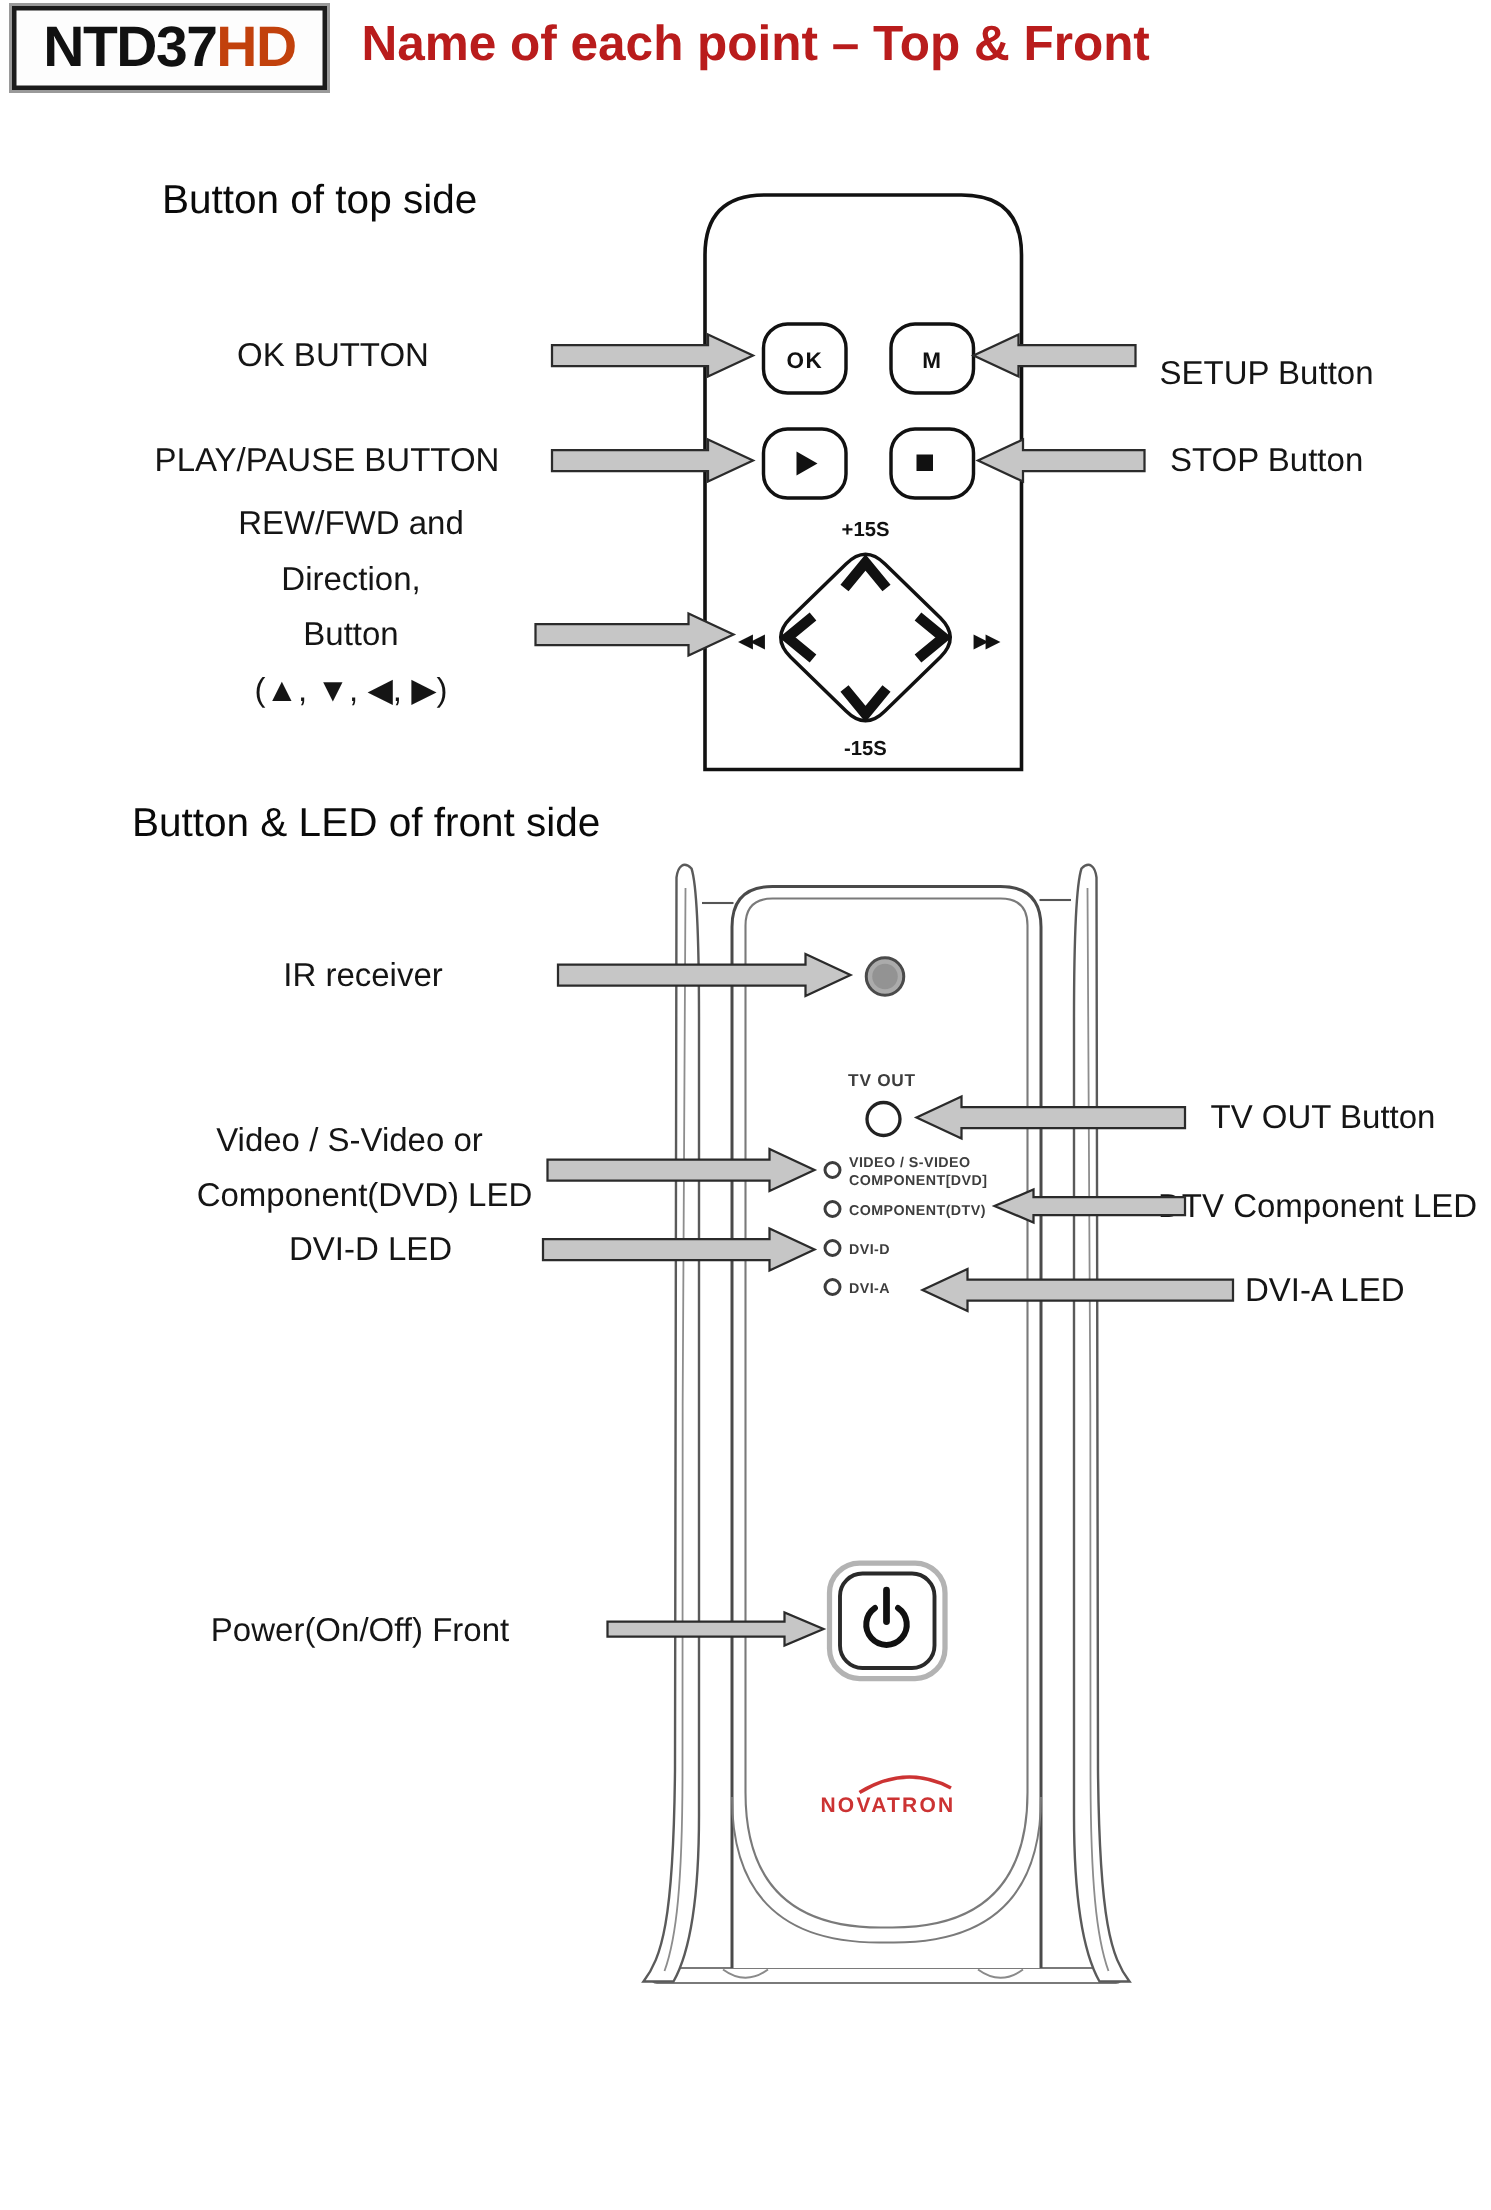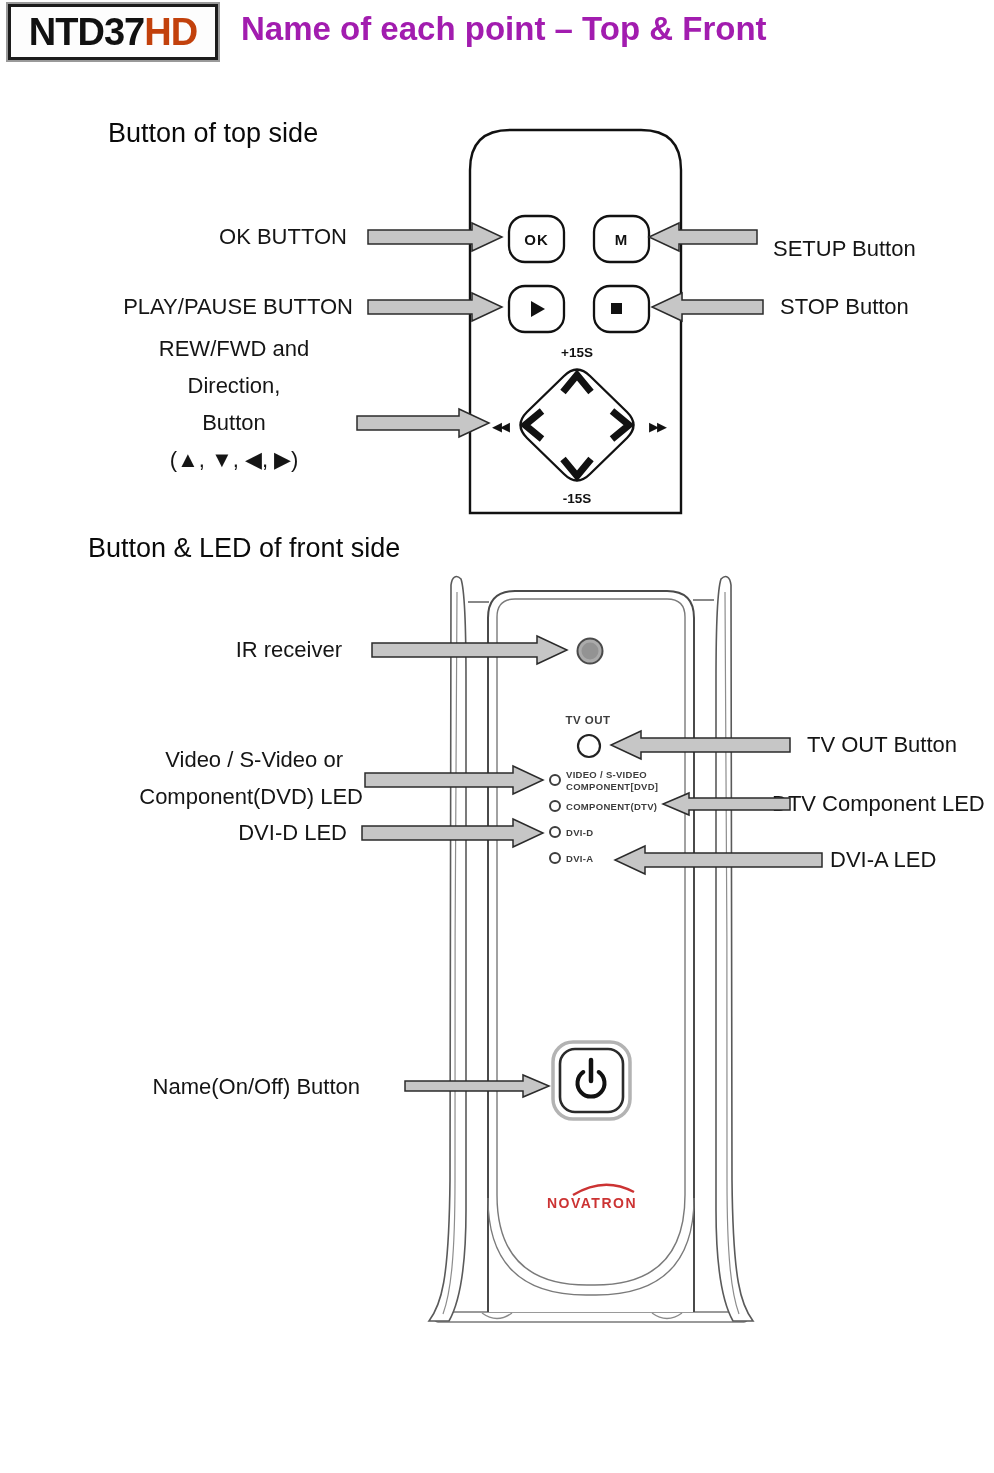--- a/index.html
+++ b/index.html
@@ -1,28 +1,28 @@
 <!DOCTYPE html>
 <html><head>
 <meta charset="utf-8">
 <style>
   html,body{margin:0;padding:0;background:#fff;}
   #page{position:relative;width:994px;height:1430px;background:#fff;
         font-family:"Liberation Sans",sans-serif;color:#111;overflow:hidden;}
   #diagram{position:absolute;left:0;top:0;}
   .lbl{position:absolute;font-size:22px;color:#151515;white-space:nowrap;
        transform:translateY(-50%);line-height:1;}
-  .lbl.r{text-align:right;}
+  .lbl.r{text-align:center;}
   .heading{position:absolute;font-size:27px;font-weight:normal;color:#0a0a0a;white-space:nowrap;}
   #logo-box{position:absolute;left:8px;top:4px;width:204px;height:50px;
             border:3px solid #1c1c1c;outline:2px solid #9a9a9a;background:#fdfdfd;
             display:flex;align-items:center;justify-content:center;
             font-size:38px;font-weight:bold;letter-spacing:-1px;}
   #logo-box .hd{color:#c2410c;}
-  #page-title{position:absolute;left:241px;top:10px;font-size:33px;font-weight:bold;color:#a21caf;white-space:nowrap;}
+  #page-title{position:absolute;left:241px;top:10px;font-size:33px;font-weight:bold;color:#b91c1c;white-space:nowrap;}
   #dir-block{position:absolute;left:113px;top:330px;width:242px;text-align:center;
              font-size:22px;color:#151515;}
   #dir-block div{height:37px;line-height:37px;white-space:nowrap;}
   #page-num{position:absolute;left:0;right:0;top:1440px;text-align:center;font-size:20px;color:#0f172a;}
   svg text{font-family:"Liberation Sans",sans-serif;}
 </style>
 </head>
 <body>
 
 <div id="page">
@@ -47,21 +47,21 @@
     <div>(▲,  ▼,  ◀,  ▶)</div>
   </div>
 
   <div class="lbl r" style="left:142px;width:200px;top:650px;">IR receiver</div>
   <div class="lbl r" style="left:123px;width:220px;top:760px;">Video / S-Video or</div>
   <div class="lbl r" style="left:123px;width:240px;top:797px;">Component(DVD) LED</div>
   <div class="lbl r" style="left:147px;width:200px;top:833px;">DVI-D LED</div>
   <div class="lbl" style="left:807px;top:745px;">TV OUT Button</div>
   <div class="lbl" style="left:772px;top:804px;">DTV Component LED</div>
   <div class="lbl" style="left:830px;top:860px;">DVI-A LED</div>
-  <div class="lbl r" style="left:120px;width:240px;top:1087px;">Name(On/Off) Button</div>
+  <div class="lbl r" style="left:120px;width:240px;top:1087px;">Power(On/Off) Front</div>
 
   <svg id="diagram" width="994" height="1473" viewBox="0 0 994 1473">
 
     <g>
       <path d="M 470,513 L 470,170 Q 470,130 510,130 L 641,130 Q 681,130 681,170 L 681,513 Z" fill="#fff" stroke="#111" stroke-width="2.4"></path>
 
       <g>
         <rect x="509" y="216" width="55" height="46" rx="16" fill="#fff" stroke="#111" stroke-width="2.3"></rect>
         <text x="536.5" y="245" text-anchor="middle" font-size="15" font-weight="600" letter-spacing="1" fill="#111">OK</text>
       </g>

